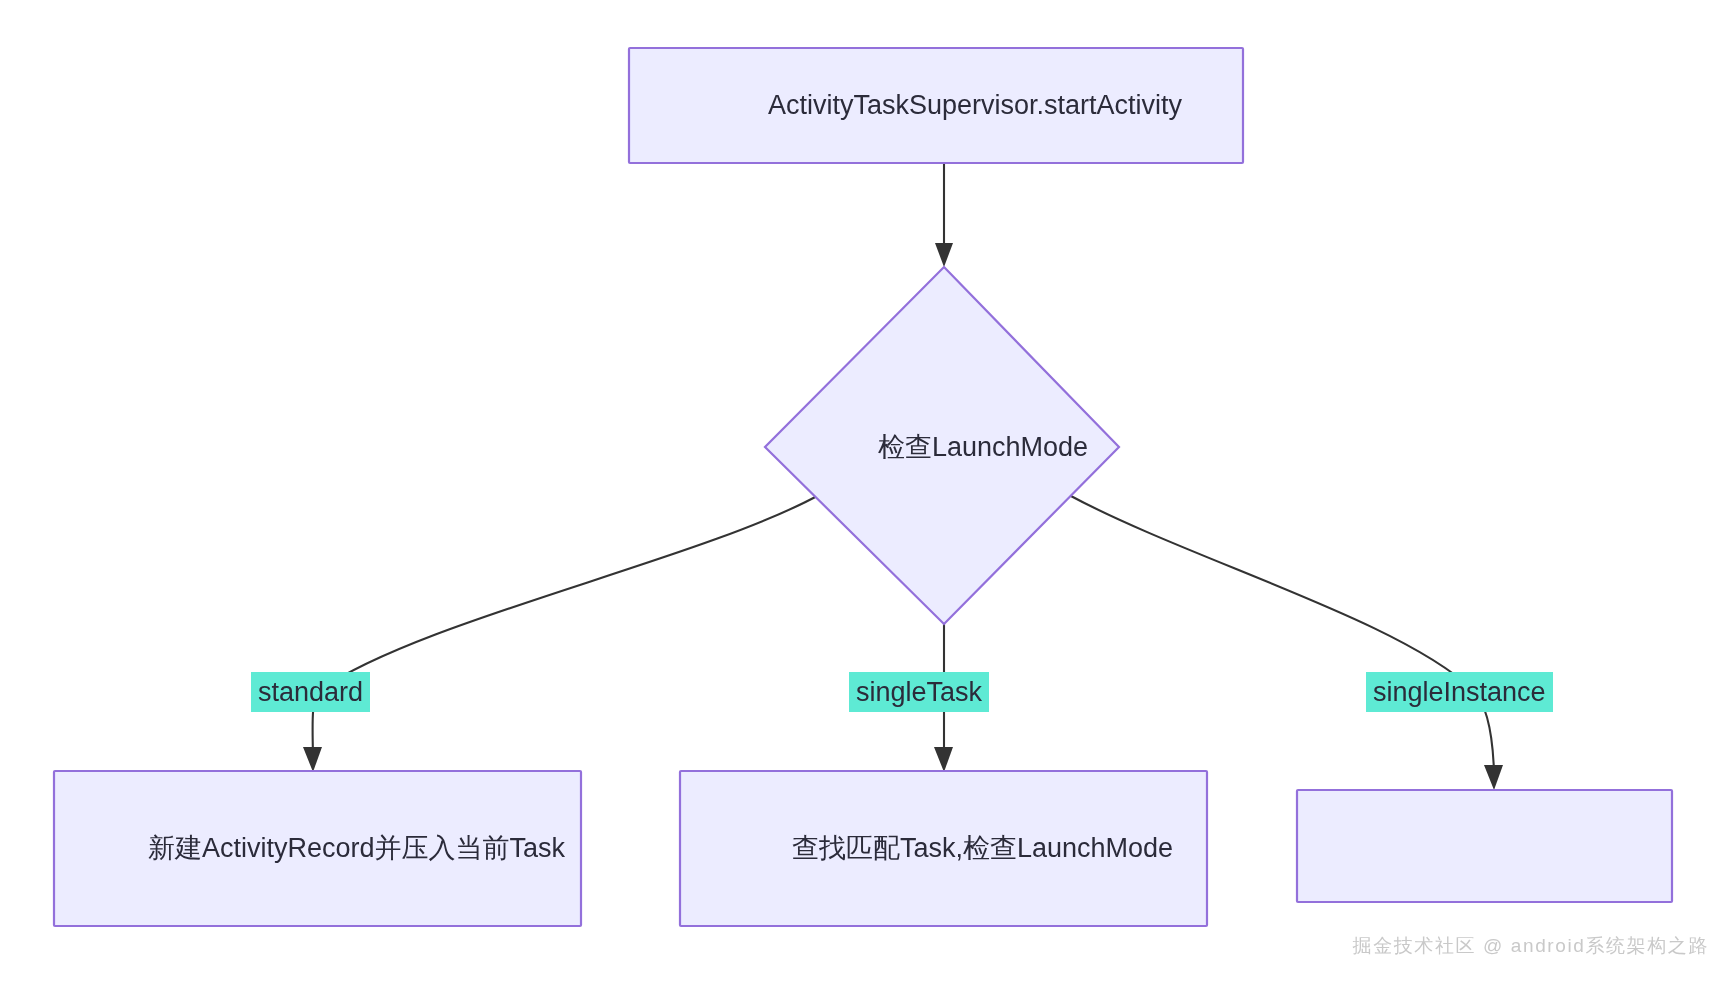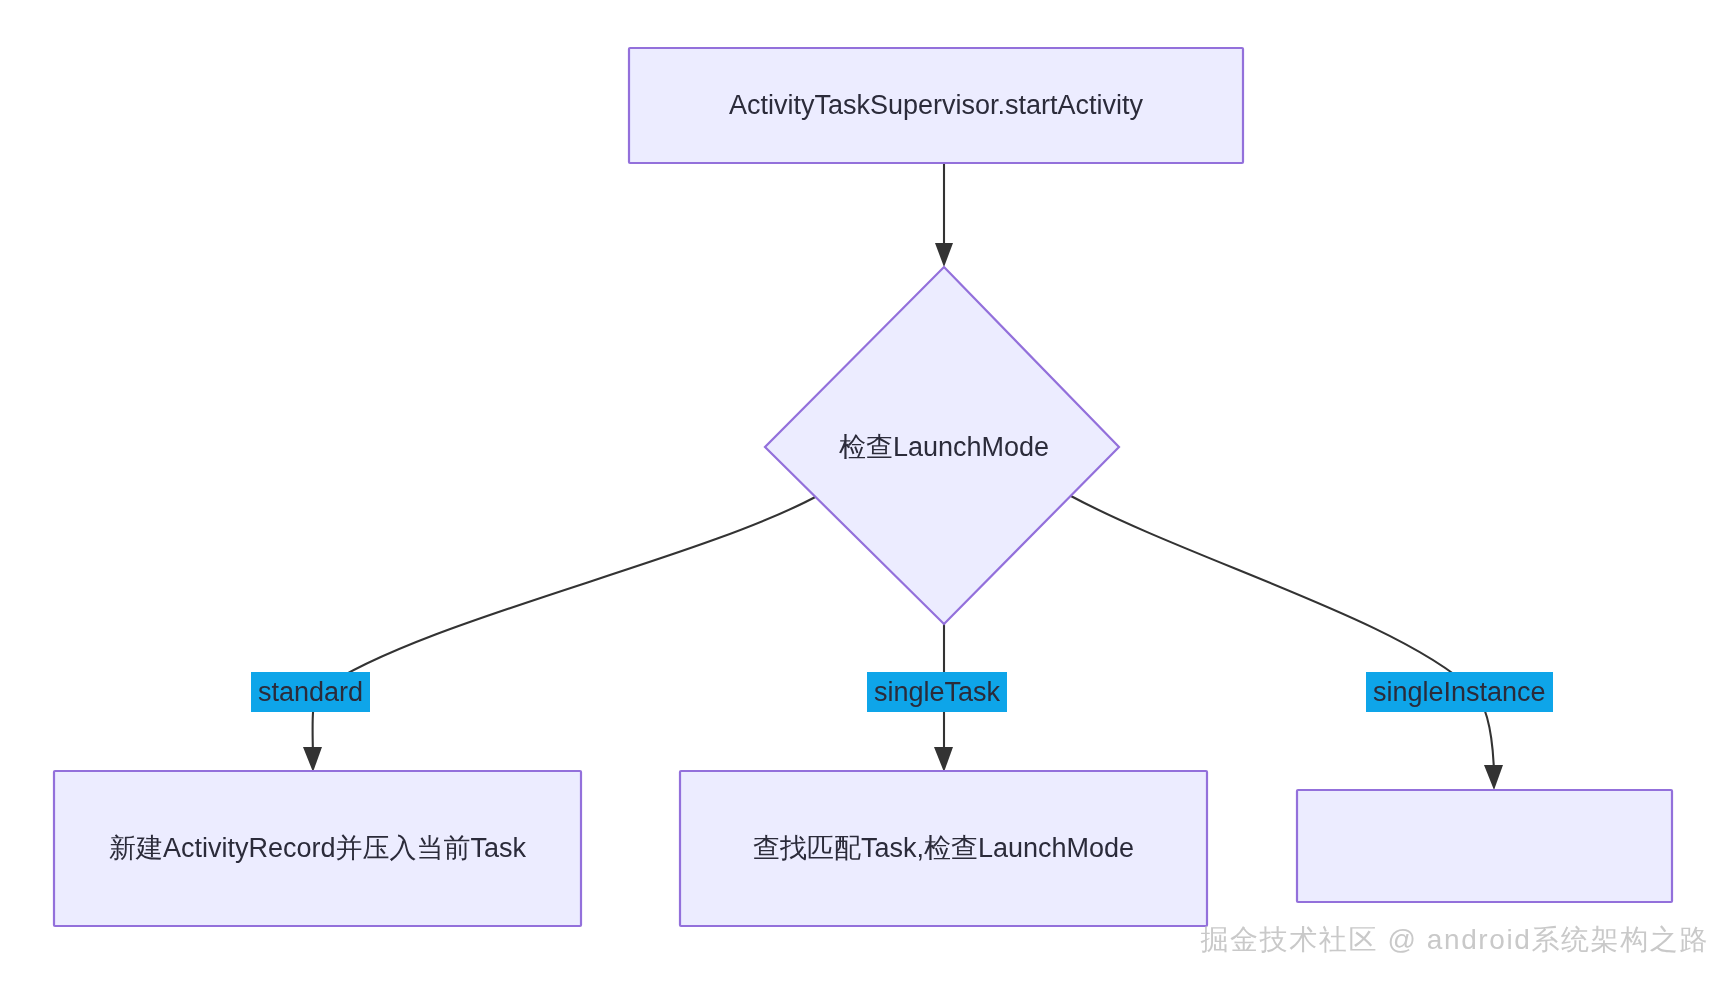--- a/index.html
+++ b/index.html
@@ -57,41 +57,42 @@
     display: flex;
     align-items: center;
     justify-content: center;
     text-align: center;
     color: #2b2b3a;
     font-size: 27px;
     line-height: 41px;
     font-family: "Liberation Sans", "DejaVu Sans", sans-serif;
     white-space: pre-line;
     pointer-events: none;
+    padding-left: 39px;
   }
 
   
   .edge-label {
     position: absolute;
-    background: #0ea5e9;
+    background: #5eead4;
     color: #2b2b3a;
     font-size: 27px;
     line-height: 34px;
     padding: 3px 7px;
     font-family: "Liberation Sans", "DejaVu Sans", sans-serif;
     white-space: nowrap;
   }
 
   
   #watermark {
     position: absolute;
     right: 20px;
     bottom: 22px;
     color: #c9c9c9;
-    font-size: 28px;
+    font-size: 19px;
     letter-spacing: 1.6px;
     font-family: "Liberation Sans", "DejaVu Sans", sans-serif;
     white-space: nowrap;
     text-align: right;
   }
 </style>
 </head>
 <body>
 
 <div id="diagram-root">
@@ -133,19 +134,19 @@
 
   <div class="node-label" style="left:789px; top:412px; width:310px; height:70px;">检查LaunchMode</div>
 
   <div class="node-label" style="left:74px; top:771px; width:487px; height:155px;">新建ActivityRecord并压入当前Task</div>
 
   <div class="node-label" style="left:700px; top:771px; width:487px; height:155px;">查找匹配Task,检查LaunchMode</div>
 
 
   <div class="edge-label" style="left:251px; top:672px;">standard</div>
 
-  <div class="edge-label" style="left:867px; top:672px;">singleTask</div>
+  <div class="edge-label" style="left:849px; top:672px;">singleTask</div>
 
   <div class="edge-label" style="left:1366px; top:672px;text-align:right;">singleInstance</div>
 
   <div id="watermark">掘金技术社区 @ android系统架构之路</div>
 
 </div>
 
 </body></html>

